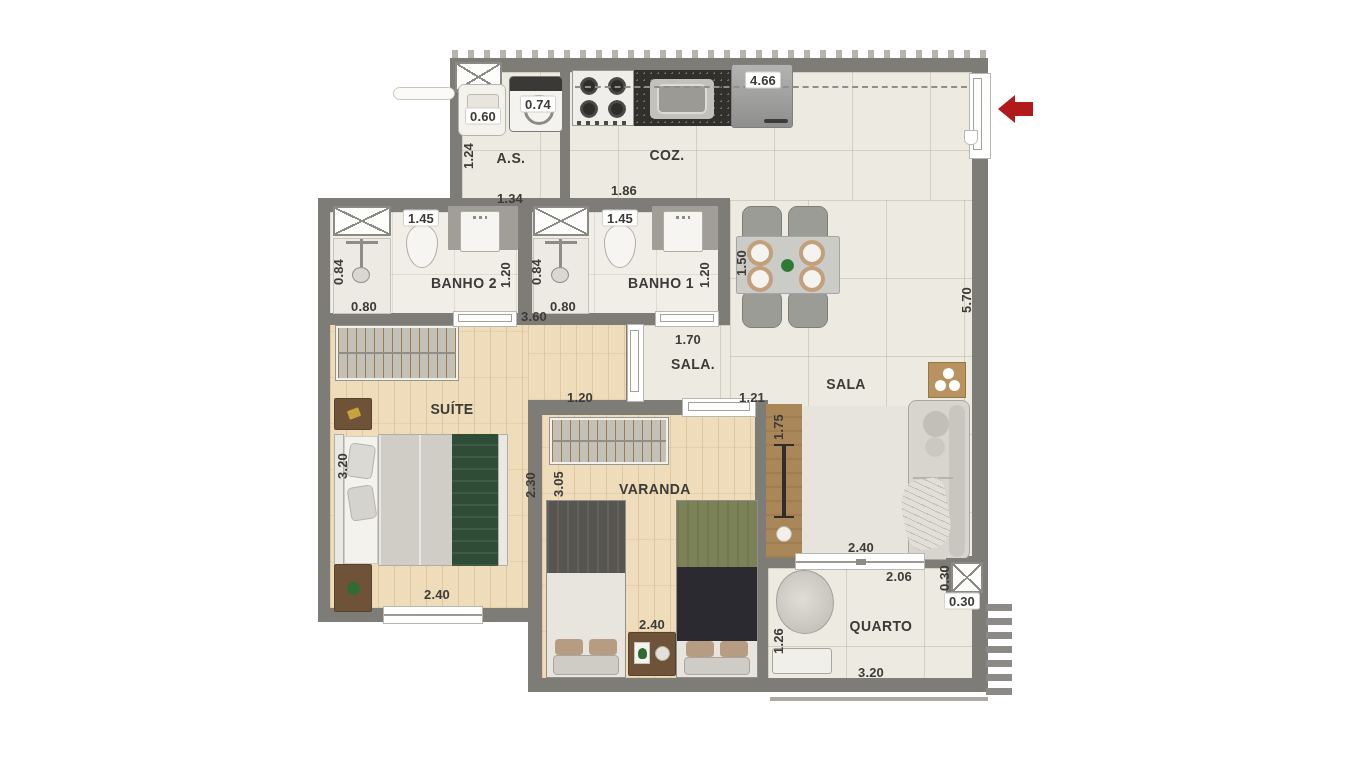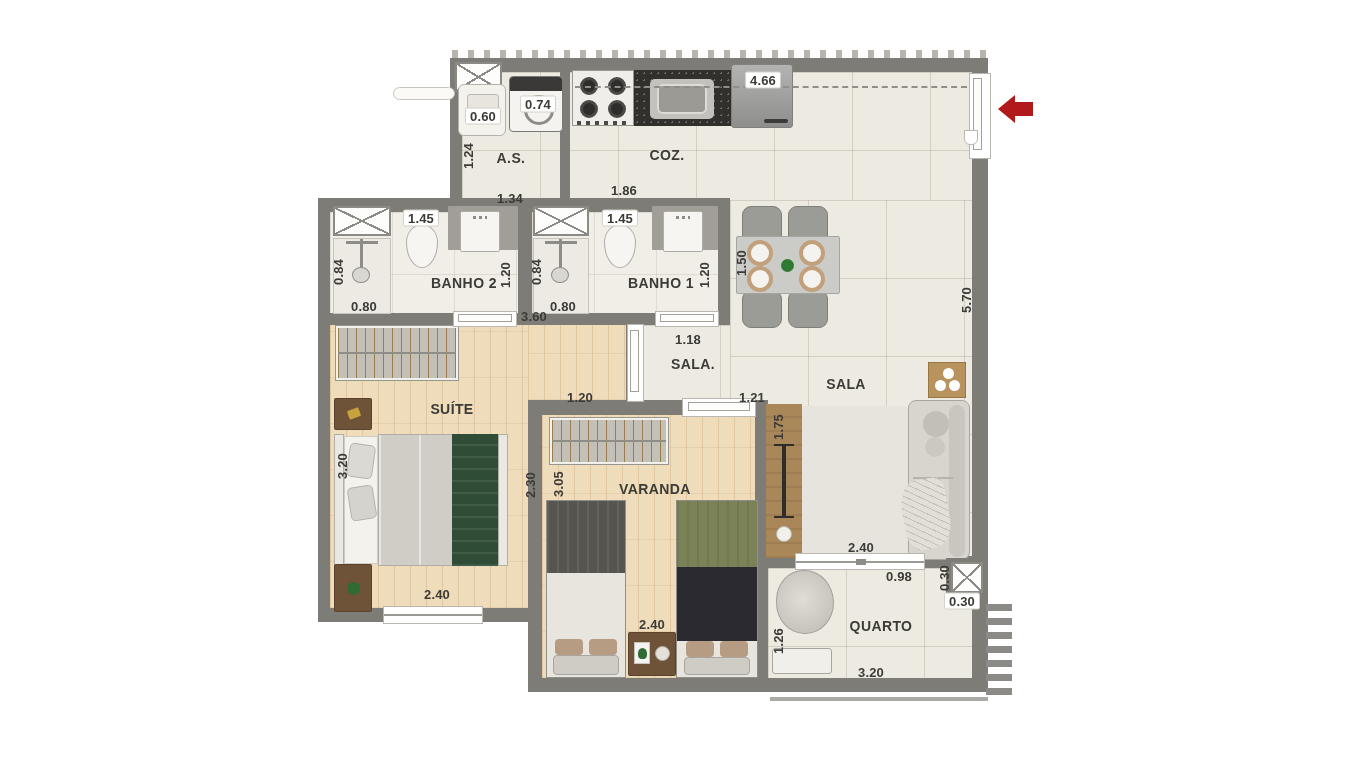--- a/index.html
+++ b/index.html
@@ -265,32 +265,32 @@
       <span class="dim" style="left: 624px; top: 190px;">1.86</span>
       <span class="dim chip" style="left: 421px; top: 218px;">1.45</span>
       <span class="dim chip" style="left: 620px; top: 218px;">1.45</span>
       <span class="dim v" style="left: 338px; top: 272px;">0.84</span>
       <span class="dim v" style="left: 536px; top: 272px;">0.84</span>
       <span class="dim v" style="left: 505px; top: 275px;">1.20</span>
       <span class="dim v" style="left: 704px; top: 275px;">1.20</span>
       <span class="dim" style="left: 364px; top: 306px;">0.80</span>
       <span class="dim" style="left: 563px; top: 306px;">0.80</span>
       <span class="dim" style="left: 534px; top: 316px;">3.60</span>
-      <span class="dim" style="left: 688px; top: 339px;">1.18</span>
+      <span class="dim" style="left: 688px; top: 339px;">1.70</span>
       <span class="dim v" style="left: 741px; top: 263px;">1.50</span>
       <span class="dim v" style="left: 966px; top: 300px;">5.70</span>
       <span class="dim" style="left: 580px; top: 397px;">1.20</span>
       <span class="dim" style="left: 752px; top: 397px;">1.21</span>
       <span class="dim v" style="left: 778px; top: 427px;">1.75</span>
       <span class="dim v" style="left: 342px; top: 466px;">3.20</span>
       <span class="dim v" style="left: 530px; top: 485px;">2.30</span>
       <span class="dim v" style="left: 558px; top: 484px;">3.05</span>
       <span class="dim" style="left: 437px; top: 594px;">2.40</span>
       <span class="dim" style="left: 861px; top: 547px;">2.40</span>
-      <span class="dim" style="left: 899px; top: 576px;">0.98</span>
+      <span class="dim" style="left: 899px; top: 576px;">2.06</span>
       <span class="dim v" style="left: 944px; top: 578px;">0.30</span>
       <span class="dim chip" style="left: 962px; top: 601px;">0.30</span>
       <span class="dim" style="left: 652px; top: 624px;">2.40</span>
       <span class="dim v" style="left: 778px; top: 641px;">1.26</span>
       <span class="dim" style="left: 871px; top: 672px;">3.20</span>
     </div>
 
 </div>
 
 </body></html>

